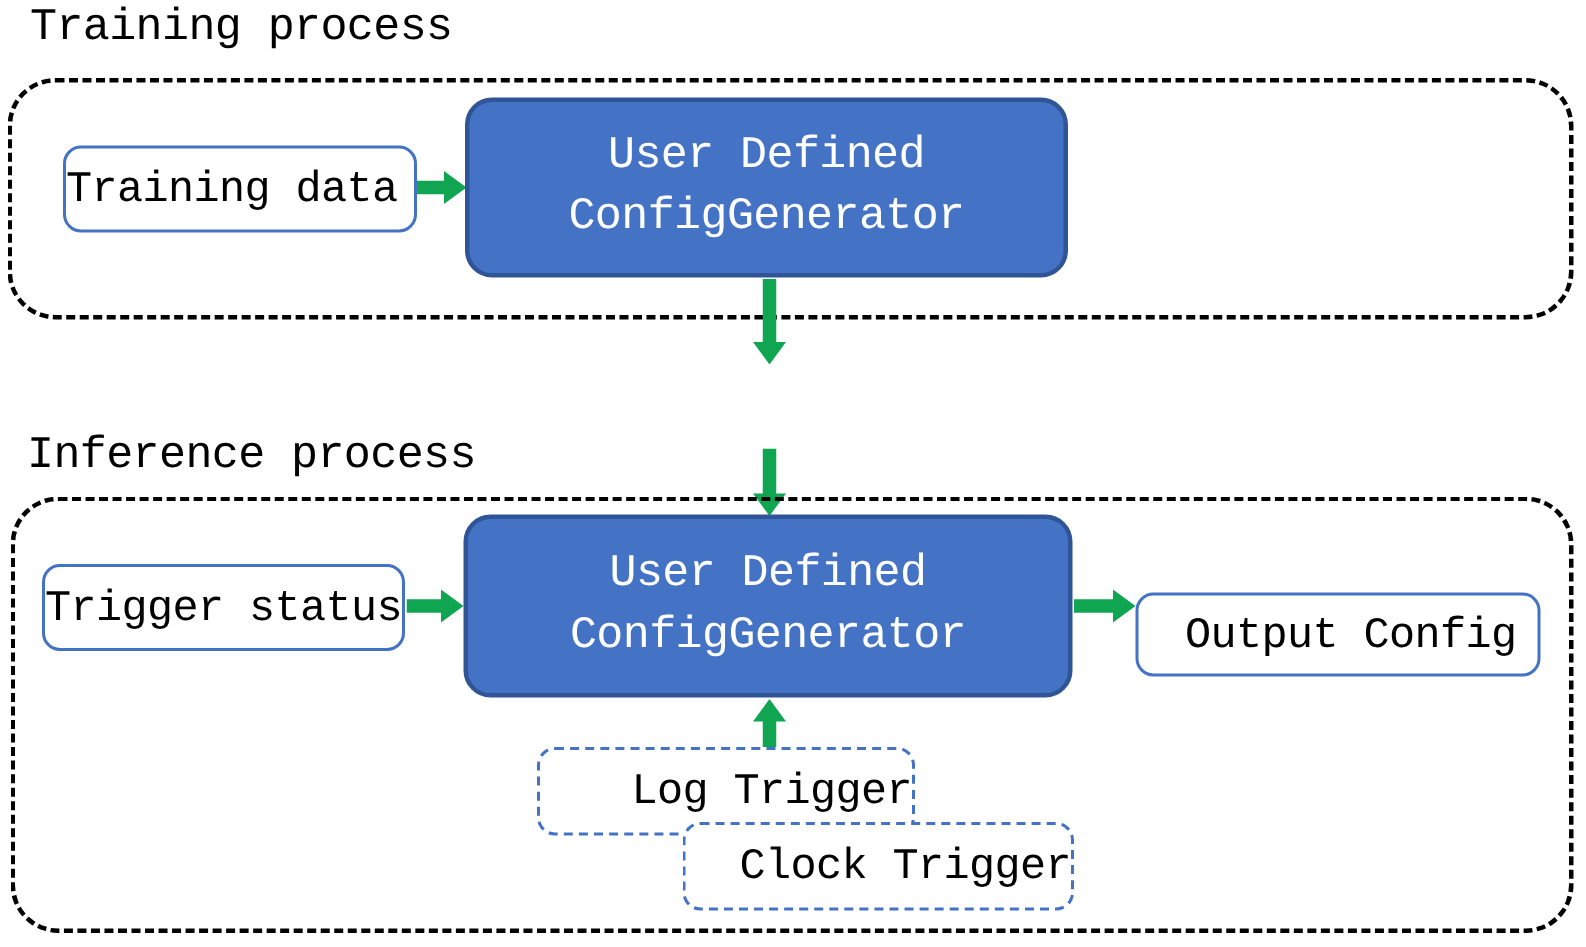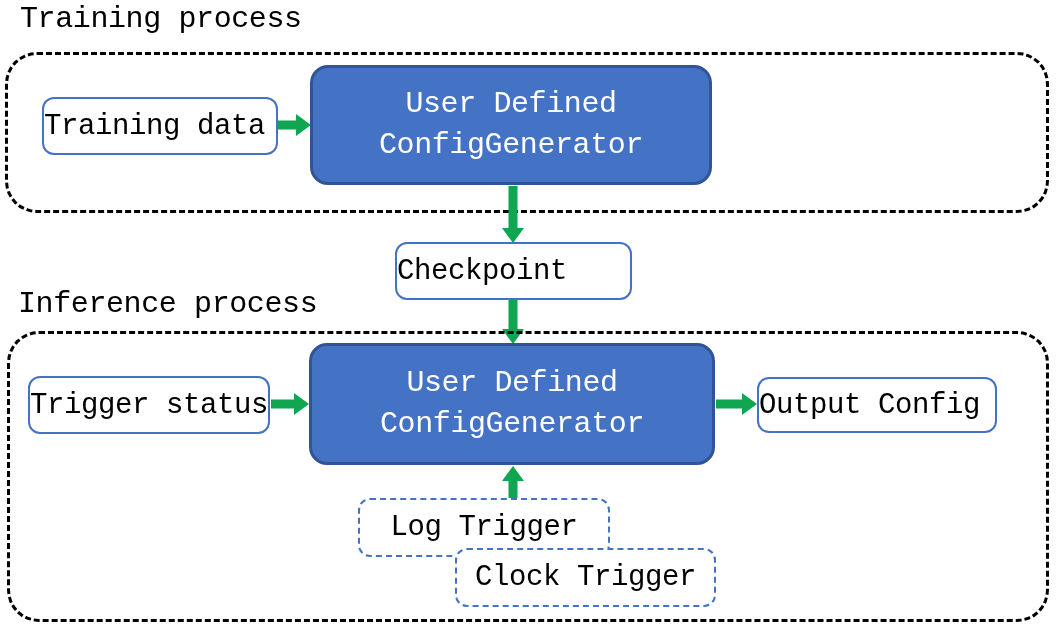--- a/index.html
+++ b/index.html
@@ -51,21 +51,21 @@
     color:#ffffff;
     font-size:30px;
     line-height:41px;
     letter-spacing:-0.4px;
   }
   .trigger-box{
     position:absolute;
     background:#ffffff;
     border:2px dashed var(--box-border);
     border-radius:12px;
-    display:flex;align-items:center;justify-content:center;
+    display:flex;align-items:center;justify-content:flex-end;
     font-size:29px;
     letter-spacing:-0.4px;
     white-space:nowrap;
   }
   .arrow{position:absolute;display:block;}
   .arrow polygon{fill:var(--green);}
 </style>
 </head>
 <body>
 
@@ -85,23 +85,20 @@
 
   <div class="gen-box" style="left:310px;top:65px;width:402px;height:120px;">
     <span>User Defined</span>
     <span>ConfigGenerator</span>
   </div>
 
   <svg class="arrow" style="left:501px;top:186px;" width="24" height="57">
     <polygon points="7.5,0 7.5,42 1,42 12,57 23,42 16.5,42 16.5,0"></polygon>
   </svg>
 
-  <div class="white-box" style="left:395px;top:242px;width:237px;height:58px;">
-    <span>Checkpoint</span>
-  </div>
 
   <svg class="arrow" style="left:501px;top:299px;" width="24" height="45">
     <polygon points="7.5,0 7.5,30 1,30 12,45 23,30 16.5,30 16.5,0"></polygon>
   </svg>
 
   <div class="section-label" style="left:18px;top:287px;">Inference process</div>
 
   <div class="dashed-container" style="left:7px;top:331px;width:1042px;height:291px;"></div>
 
   <div class="white-box" style="left:28px;top:376px;width:242px;height:58px;">
@@ -114,21 +111,21 @@
 
   <div class="gen-box" style="left:309px;top:343px;width:406px;height:122px;">
     <span>User Defined</span>
     <span>ConfigGenerator</span>
   </div>
 
   <svg class="arrow" style="left:716px;top:392px;" width="42" height="24">
     <polygon points="0,7.5 26,7.5 26,1 41,12 26,23 26,16.5 0,16.5"></polygon>
   </svg>
 
-  <div class="white-box" style="left:757px;top:377px;width:240px;height:56px;">
+  <div class="white-box" style="left:757px;top:395px;width:270px;height:56px;padding-left:31px;">
     <span>Output Config</span>
   </div>
 
   <svg class="arrow" style="left:501px;top:466px;" width="24" height="32">
     <polygon points="7.5,32 7.5,15 1,15 12,0 23,15 16.5,15 16.5,32"></polygon>
   </svg>
 
   <div class="trigger-box" style="left:358px;top:498px;width:252px;height:59px;">
     <span>Log Trigger</span>
   </div>

